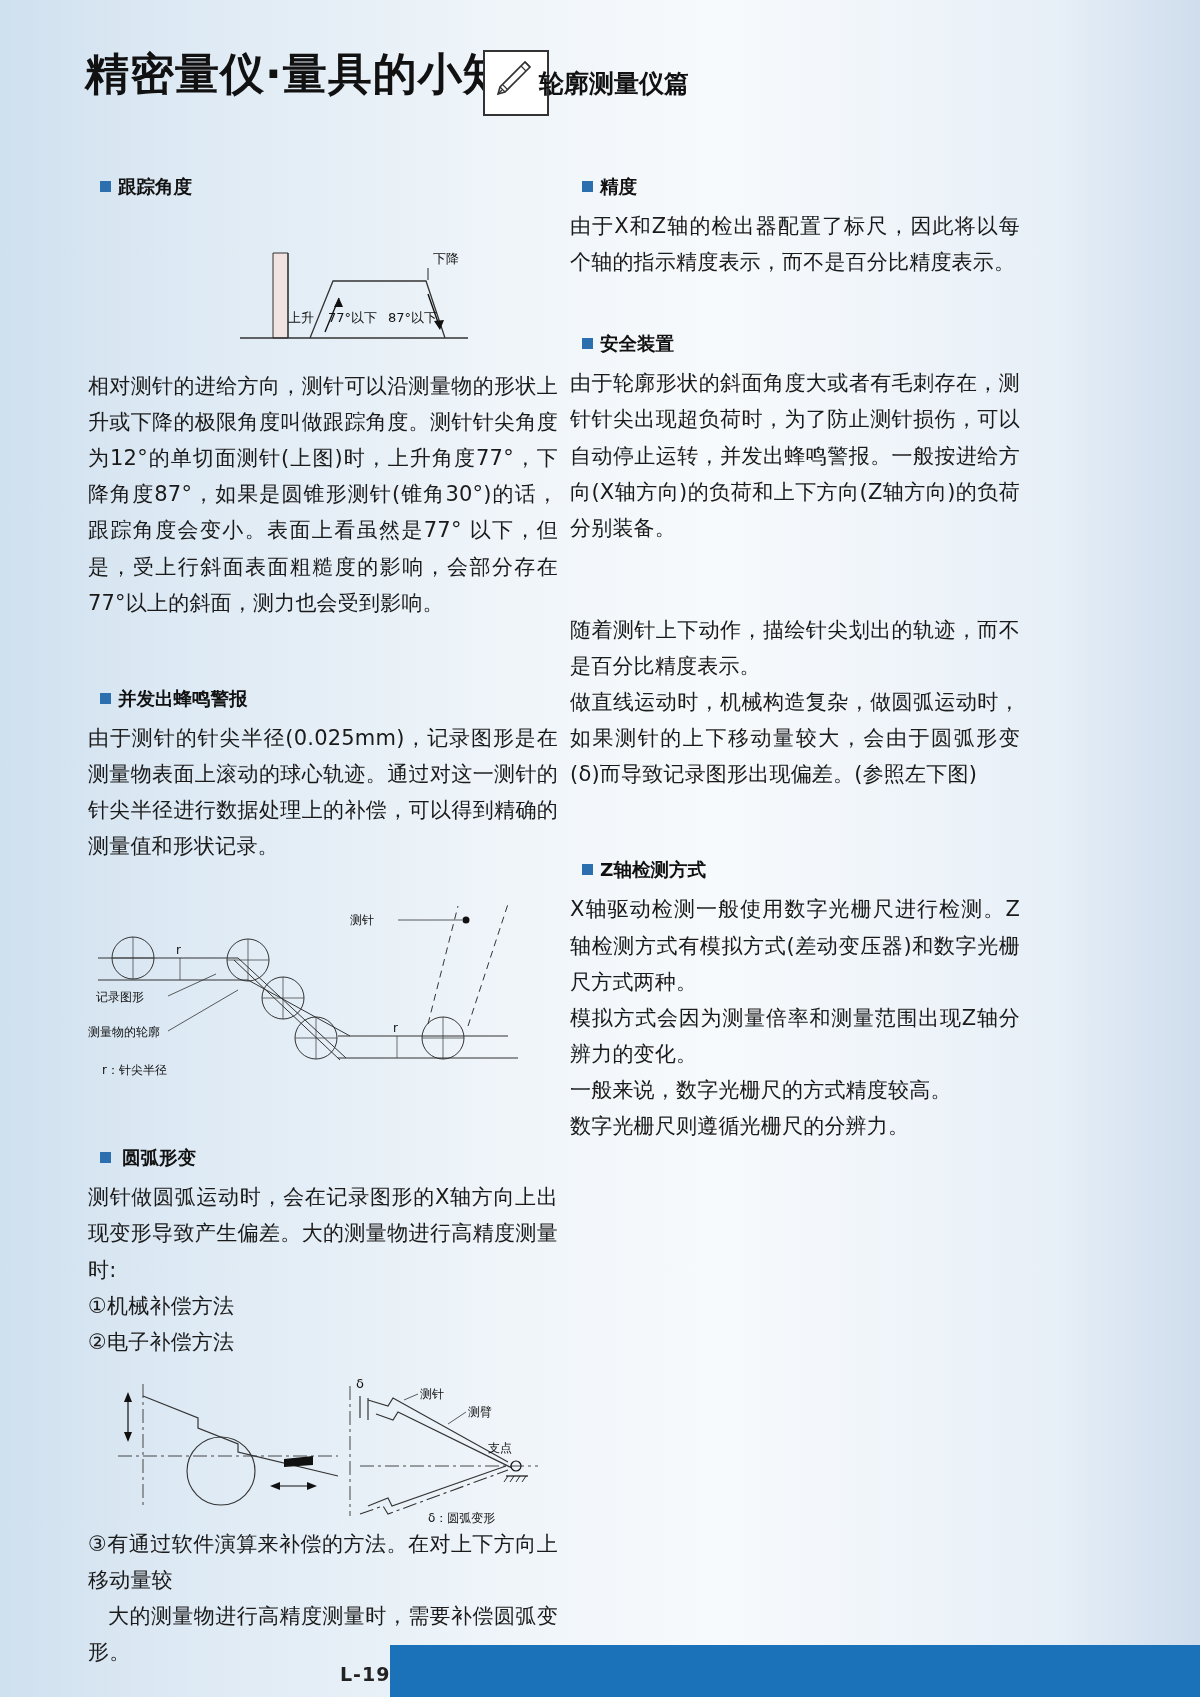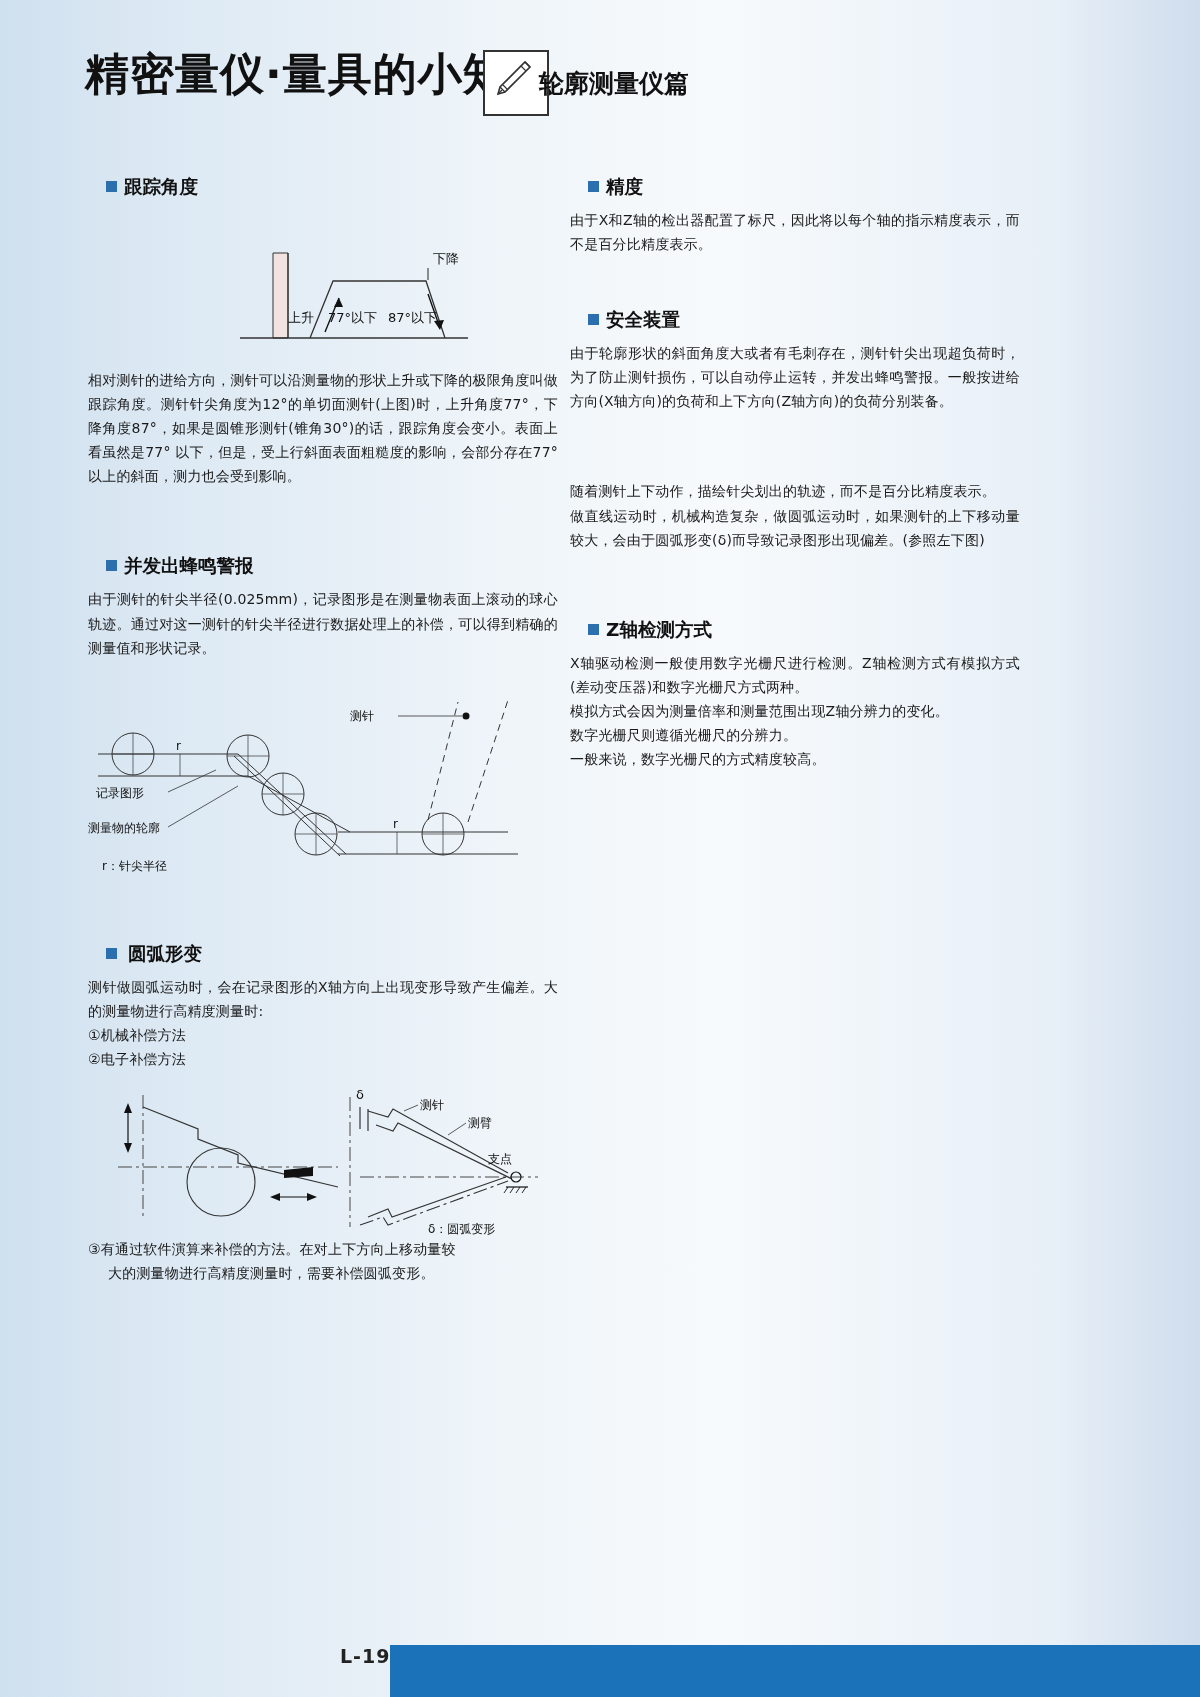--- a/index.html
+++ b/index.html
@@ -75,36 +75,36 @@
     position: absolute;
     left: 510px;
     top: 175px;
     width: 450px;
   }
 
   .sec-head {
     font-size: 18.5px;
     font-weight: bold;
     color: #111;
-    margin: 0 0 9px 18px;
+    margin: 0 0 9px 12px;
     line-height: 1.3;
     white-space: nowrap;
   }
   .sec-head .bullet {
     display: inline-block;
     width: 11px;
     height: 11px;
     background: #2c6fae;
     margin-right: 7px;
     vertical-align: 1px;
   }
   .sec-head.spaced .bullet { margin-right: 11px; }
 
   p.body {
-    font-size: 14px;
+    font-size: 21px;
     line-height: 1.72;
     color: #1a1a1a;
     margin: 0 0 6px 0;
     text-align: justify;
     letter-spacing: 0.2px;
   }
   p.body.tight { margin-bottom: 0; }
 
   .gap-s { height: 16px; }
   .gap-m { height: 30px; }
@@ -120,21 +120,21 @@
     position: absolute;
     left: 390px;
     bottom: 0;
     width: 810px;
     height: 52px;
     background: #1c72b8;
   }
   .footer-page {
     position: absolute;
     left: 340px;
-    bottom: 30px;
+    bottom: 12px;
     font-size: 19px;
     font-weight: bold;
     color: #222;
     letter-spacing: 1px;
   }
 </style>
 </head>
 <body>
 
 <div class="page">
@@ -332,22 +332,22 @@
       <p class="body tight">随着测针上下动作，描绘针尖划出的轨迹，而不是百分比精度表示。</p>
       <p class="body">做直线运动时，机械构造复杂，做圆弧运动时，如果测针的上下移动量较大，会由于圆弧形变(δ)而导致记录图形出现偏差。(参照左下图)</p>
 
       <div class="gap-xl"></div>
 
       <div class="sec-head">
         <span class="bullet"></span><span>Z轴检测方式</span>
       </div>
       <p class="body tight">X轴驱动检测一般使用数字光栅尺进行检测。Z轴检测方式有模拟方式(差动变压器)和数字光栅尺方式两种。</p>
       <p class="body tight">模拟方式会因为测量倍率和测量范围出现Z轴分辨力的变化。</p>
+      <p class="body tight">一般来说，数字光栅尺的方式精度较高。</p>
       <p class="body tight">数字光栅尺则遵循光栅尺的分辨力。</p>
-      <p class="body tight">一般来说，数字光栅尺的方式精度较高。</p>
 
     </div>
 
   </div>
 
   <div class="footer-bar"></div>
   <div class="footer-page">L-19</div>
 </div>
 
 </body></html>

